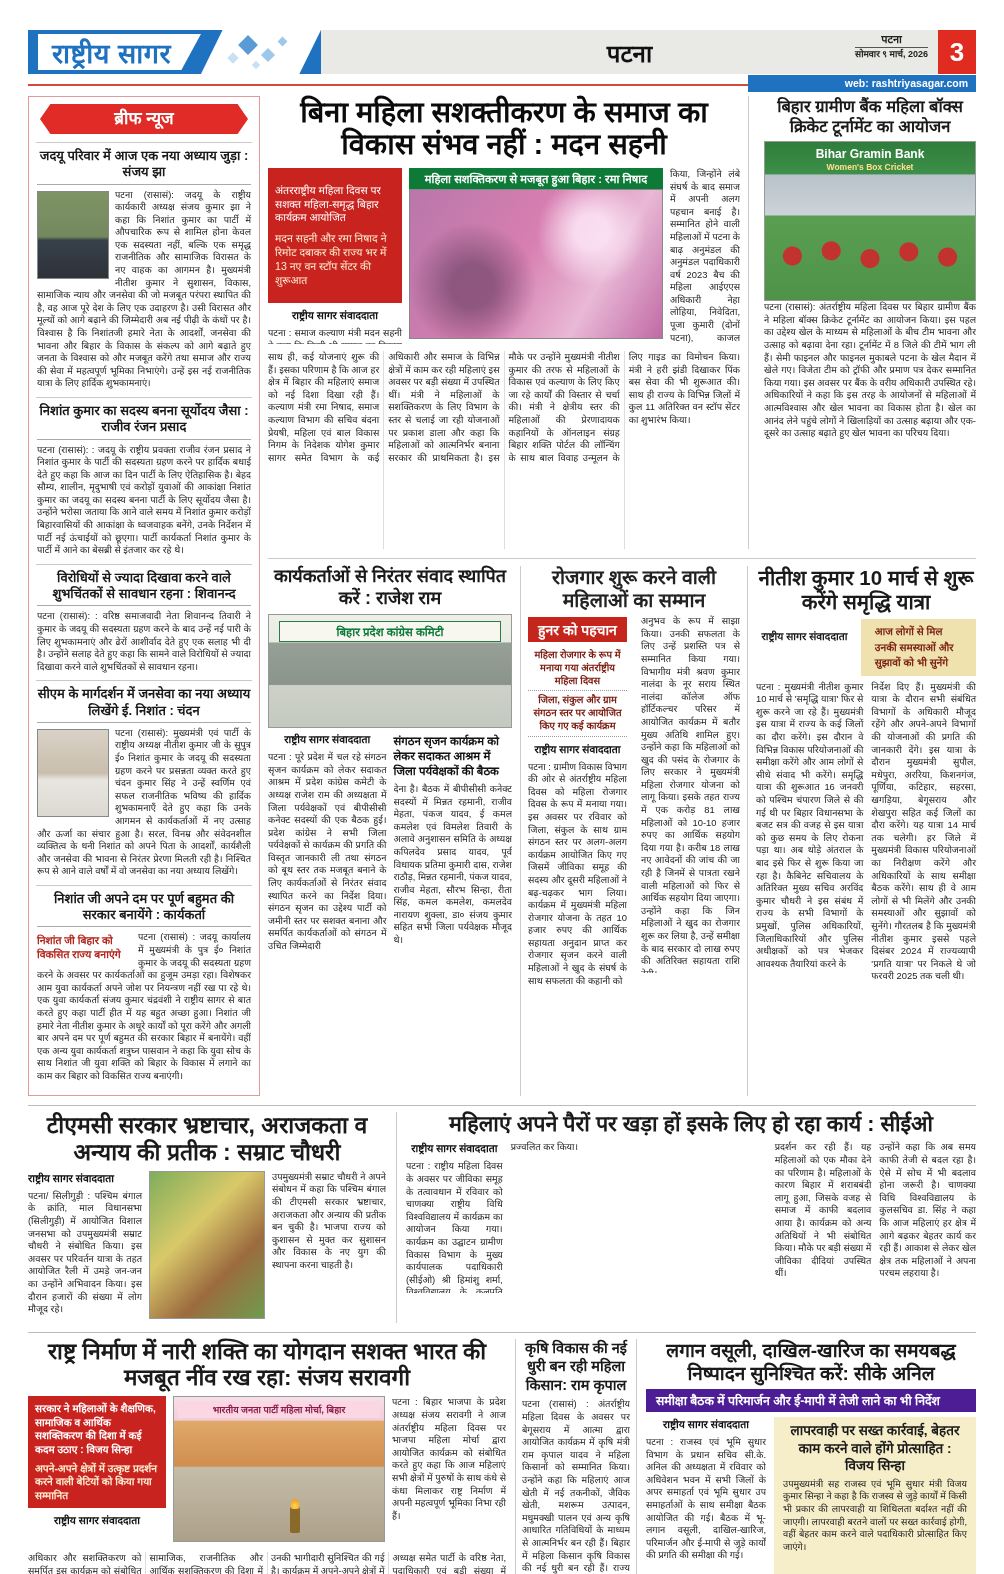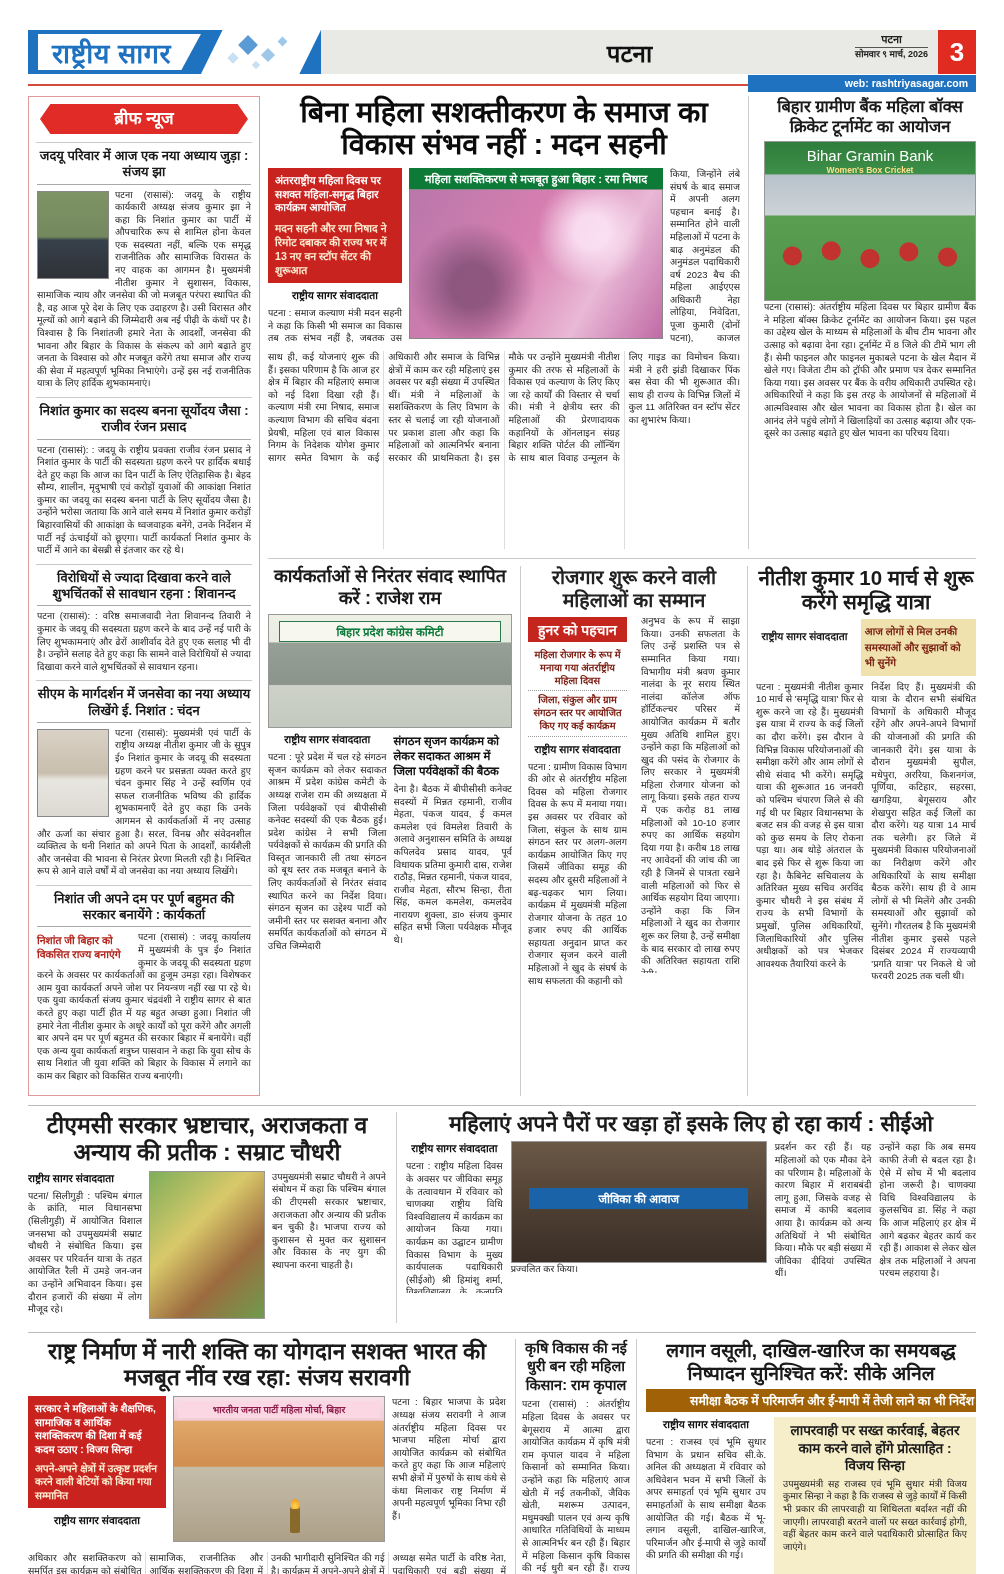--- a/index.html
+++ b/index.html
@@ -52,38 +52,38 @@
   .po1{background:linear-gradient(180deg,#7e9464 0%,#74885e 52%,#37414b 56%,#2e3138 100%)}
   .po4{background:linear-gradient(180deg,#d9d2c6 0%,#c9beae 50%,#e8e6e0 58%,#dcd9d2 100%)}
   .pullquote{float:left;width:94px;margin:3px 7px 0 0;font-size:10.5px;font-weight:800;color:#b3261e;line-height:1.3}
 
   
   .band1{display:flex;gap:8px}
   .main-art{flex:1;min-width:0}
   .main-h{font-size:29px;font-weight:800;text-align:center;line-height:1.12;margin:0 0 7px;color:#0b0b0b}
   .main-row{display:flex;gap:7px;height:176px}
   .kicker{width:134px;display:flex;flex-direction:column}
-  .kbox{background:var(--box-red);color:#fff;font-size:10.6px;font-weight:bold;padding:6px 7px;line-height:1.3}
+  .kbox{background:var(--box-red);color:#fff;font-size:10.6px;font-weight:normal;padding:16px 7px;line-height:1.3}
   .kbox .k2{margin-top:7px;color:#fdecd0}
   .lead{flex:1;overflow:hidden;margin-top:2px}
   .mphoto-wrap{width:254px;flex:none}
   .gcap{background:var(--dark-green);color:#fff;font-size:11.3px;font-weight:800;text-align:center;padding:3px 2px}
   .mphoto{height:150px;border:1px solid #888;background:
       radial-gradient(circle at 72% 28%,rgba(255,235,250,.8) 0 8%,transparent 26%),
       radial-gradient(circle at 25% 65%,rgba(60,40,70,.45) 0 10%,transparent 30%),
       linear-gradient(120deg,#b977ab,#d77fb0 45%,#e9b9d6 72%,#c06aa5)}
   .main-right{flex:1;overflow:hidden}
   .main-bottom{margin-top:7px;column-count:4;column-gap:9px;column-rule:1px solid #ddd;height:198px;overflow:hidden}
 
   .cricket{width:228px;flex:none;border-left:1px solid #ccc;padding-left:15px}
   .cricket-h{font-size:16.5px;font-weight:800;text-align:center;line-height:1.22;margin:0 0 5px}
   .cphoto{height:160px;background:
       linear-gradient(180deg,#2f7d3a 0%,#3d8f49 20%,#b8c2ca 21%,#cdd3d9 46%,#5a9e52 47%,#4e9347 100%)}
   .cbanner{position:absolute;top:5px;left:4px;right:4px;text-align:center;color:#fff;line-height:1.2}
-  .cb1{font-size:15px;font-weight:400}
+  .cb1{font-size:12px;font-weight:700}
   .cb2{font-size:8.5px;font-weight:bold;color:#ffe08a}
   .reds{position:absolute;bottom:18px;left:8px;right:8px;height:52px;background:
       radial-gradient(circle at 10% 50%,#c2322e 0 9px,transparent 10px),
       radial-gradient(circle at 30% 40%,#c2322e 0 9px,transparent 10px),
       radial-gradient(circle at 50% 55%,#c2322e 0 9px,transparent 10px),
       radial-gradient(circle at 70% 42%,#c2322e 0 9px,transparent 10px),
       radial-gradient(circle at 90% 52%,#c2322e 0 9px,transparent 10px)}
   .cbody{margin-top:6px;height:238px;overflow:hidden}
 
   
@@ -103,21 +103,21 @@
   .points p{margin:0;font-size:9.8px;font-weight:800;color:#7c1d12;text-align:center;line-height:1.3;border-bottom:1px dotted #999;padding:3px 0}
   .rojgar-row{display:flex;gap:14px}
   .rojgar-row>div{flex:1;min-width:0}
   .rojgar .col-block{height:358px;overflow:hidden}
   .rojgar .col-tall{height:290px;overflow:hidden}
 
   .nitish{flex:1;min-width:0}
   .nitish-h{font-size:20.5px;font-weight:800;text-align:center;line-height:1.18;margin:0 0 5px}
   .nitish-top{display:flex;gap:8px;align-items:stretch;margin-bottom:5px}
   .nitish-byline{width:44%;font-size:10.5px;font-weight:800;text-align:center;padding-top:10px}
-  .note{flex:1;background:var(--note-yellow);color:var(--note-text);font-weight:800;font-size:10.3px;line-height:1.5;padding:5px 4px}
+  .note{flex:1;background:var(--note-yellow);color:var(--note-text);font-weight:800;font-size:10.3px;line-height:1.5;padding:5px 14px}
   .nitish-cols{display:flex;gap:8px}
 
   
   .band3{display:flex;gap:10px;margin-top:9px;border-top:1px solid #bbb;padding-top:6px}
   .tmc{width:358px;flex:none}
   .tmc-h{font-size:23px;font-weight:800;text-align:center;line-height:1.2;margin:0 0 4px}
   .tmc-row{display:flex;gap:7px;height:152px;overflow:hidden}
   .tmc-row .txt{flex:1;min-width:0}
   .tmc-photo{width:116px;flex:none;height:148px;background:linear-gradient(135deg,#7fae5a,#d9c96a 38%,#9c6b3f 68%,#6f9c4e)}
   .ceo{flex:1;min-width:0;border-left:1px solid #ccc;padding-left:9px}
@@ -145,21 +145,21 @@
   .lamp:before{content:"";position:absolute;top:-8px;left:1px;width:8px;height:10px;background:radial-gradient(circle at 50% 70%,#ffd54d,#f09015);border-radius:50% 50% 20% 20%}
   .sanjay-right{flex:1;min-width:0;overflow:hidden}
   .sanjay-bottom{margin-top:6px;column-count:4;column-gap:8px;column-rule:1px solid #ddd;height:168px;overflow:hidden}
 
   .krishi{width:122px;flex:none;border-left:1px solid #ccc;border-right:1px solid #ccc;padding:0 6px}
   .krishi-h{font-size:14.5px;font-weight:800;text-align:center;line-height:1.28;margin:0 0 4px}
   .krishi-b{height:352px;overflow:hidden}
 
   .lagaan{flex:1;min-width:0}
   .lagaan-h{font-size:19px;font-weight:800;text-align:center;line-height:1.22;margin:0 0 4px}
-  .lstrip{background:#a16207;color:#fff;font-size:12.3px;font-weight:800;text-align:right;padding:3px 2px;margin-bottom:5px}
+  .lstrip{background:#4c1d95;color:#fff;font-size:12.3px;font-weight:800;text-align:left;padding:3px 10px;margin-bottom:5px}
   .lagaan-row{display:flex;gap:8px}
   .lagaan-col1{width:120px;flex:none}
   .lagaan-col1 .body-txt{height:150px;overflow:hidden}
   .inset{flex:1;background:#f6edc9;padding:5px 9px}
   .inset-h{font-size:13.5px;font-weight:800;text-align:center;line-height:1.3;color:#1a1a1a;margin:0 0 3px}
 </style>
 </head>
 <body>
 
 <div class="page">
@@ -331,23 +331,20 @@
     </article>
 
     <article class="ceo">
       <h2 class="ceo-h">महिलाएं अपने पैरों पर खड़ा हों इसके लिए हो रहा कार्य : सीईओ</h2>
       <div class="ceo-row">
         <div class="txt">
           <div class="byline" style="margin-top:0">राष्ट्रीय सागर संवाददाता</div>
           <p class="body-txt" style="margin:0">पटना : राष्ट्रीय महिला दिवस के अवसर पर जीविका समूह के तत्वावधान में रविवार को चाणक्या राष्ट्रीय विधि विश्वविद्यालय में कार्यक्रम का आयोजन किया गया। कार्यक्रम का उद्घाटन ग्रामीण विकास विभाग के मुख्य कार्यपालक पदाधिकारी (सीईओ) श्री हिमांशु शर्मा, विश्वविद्यालय के कुलपति समेत अन्य अतिथियों ने दीप</p>
         </div>
         <div class="ceo-mid">
-          <div class="ceo-photo photo">
-            <div class="ceo-banner">जीविका की आवाज</div>
-          </div>
           <p class="body-txt ceo-sub" style="margin:0">प्रज्वलित कर किया।</p>
         </div>
         <div class="txt">
           <p class="body-txt" style="margin:0">प्रदर्शन कर रही हैं। यह महिलाओं को एक मौका देने का परिणाम है। महिलाओं के कारण बिहार में शराबबंदी लागू हुआ, जिसके वजह से समाज में काफी बदलाव आया है। कार्यक्रम को अन्य अतिथियों ने भी संबोधित किया। मौके पर बड़ी संख्या में जीविका दीदियां उपस्थित थीं।</p>
         </div>
         <div class="txt">
           <p class="body-txt" style="margin:0">उन्होंने कहा कि अब समय काफी तेजी से बदल रहा है। ऐसे में सोच में भी बदलाव होना जरूरी है। चाणक्या विधि विश्वविद्यालय के कुलसचिव डा. सिंह ने कहा कि आज महिलाएं हर क्षेत्र में आगे बढ़कर बेहतर कार्य कर रही हैं। आकाश से लेकर खेल क्षेत्र तक महिलाओं ने अपना परचम लहराया है।</p>
         </div>
       </div>
     </article>

